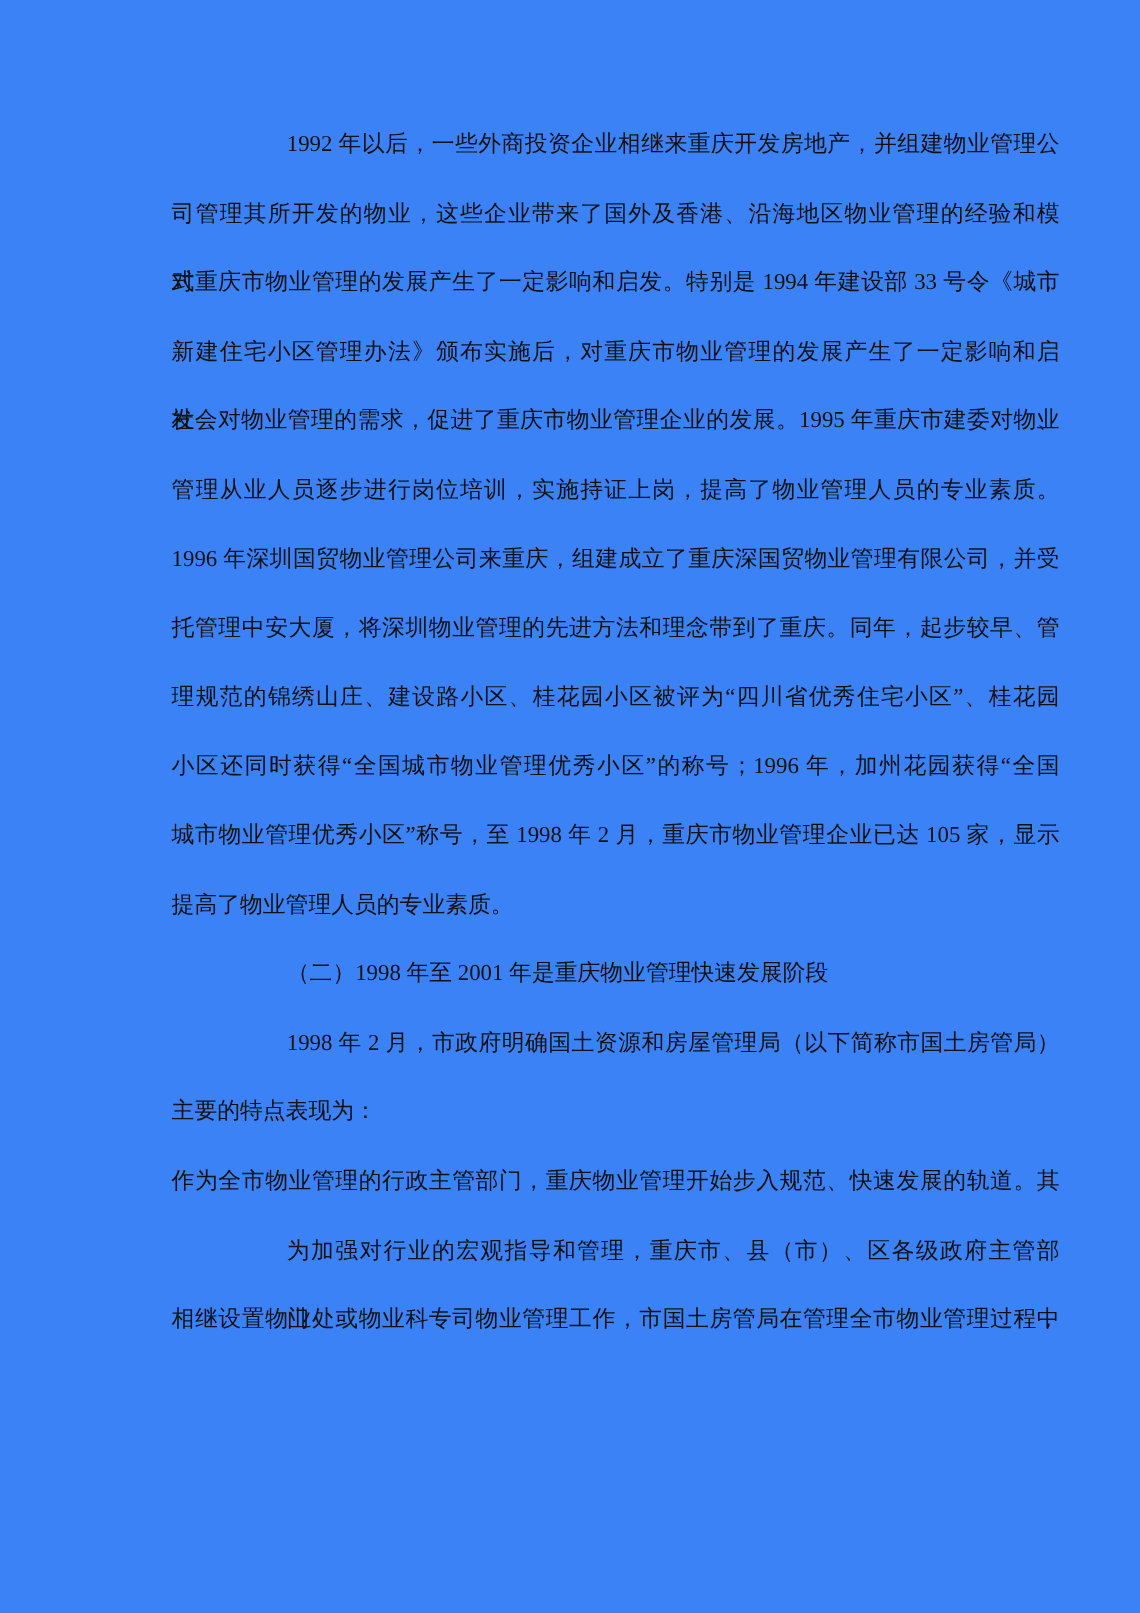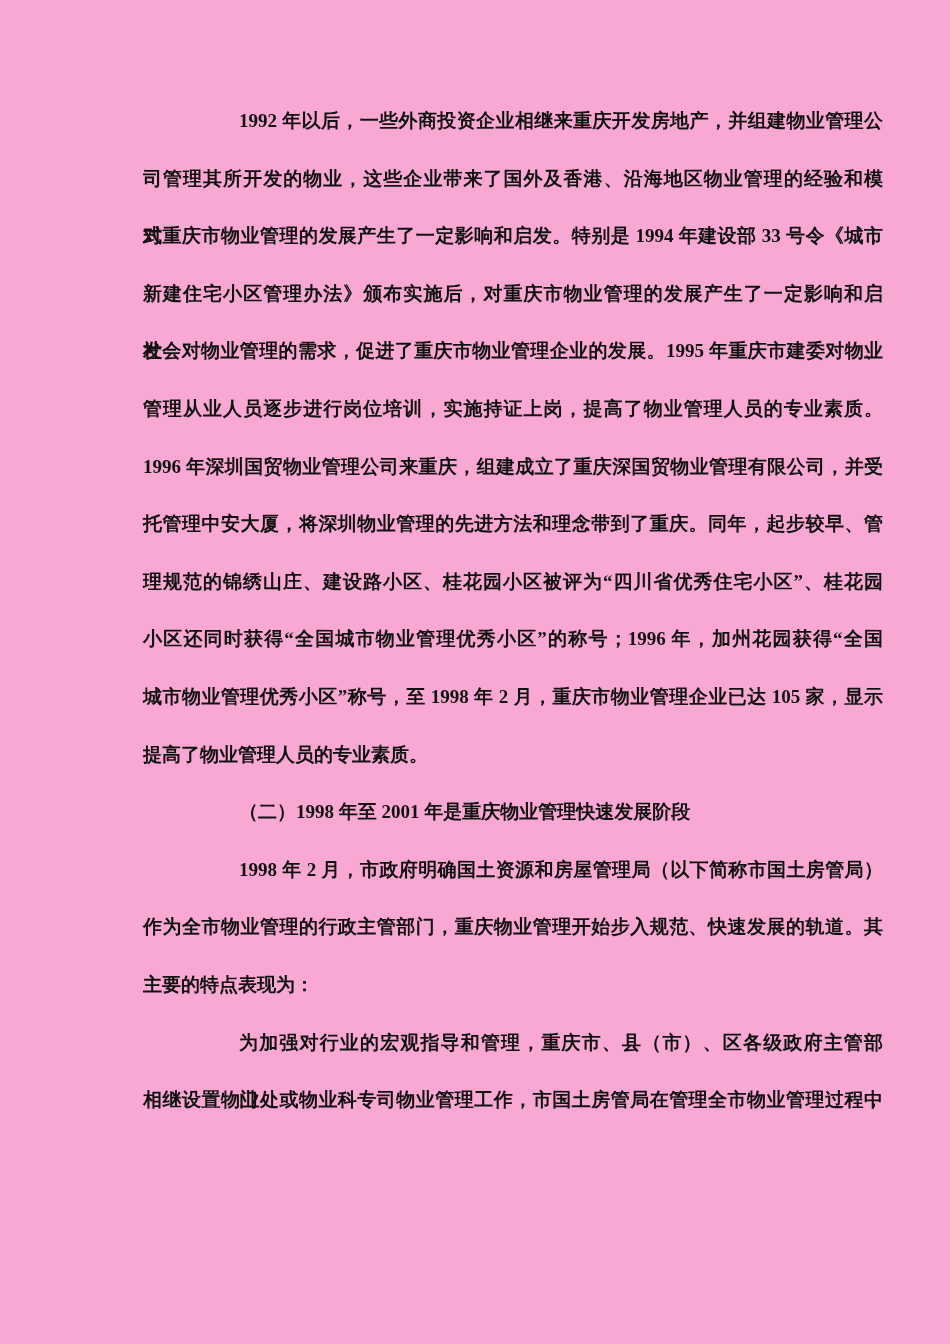--- a/index.html
+++ b/index.html
@@ -10,22 +10,21 @@
     width: 950px;
     height: 1344px;
     background: #ffffff;
     position: relative;
     overflow: hidden;
     font-family: "Liberation Serif", "DejaVu Serif", serif;
   }
   .page {
     position: absolute;
     inset: 0;
-    background: #f9a8d4;
-    font-weight: bold;
+    background: #3b82f6;
   }
   .text-block {
     position: absolute;
     left: 143px;
     top: 92px;
     width: 740px;
   }
   .line {
     height: 57.6px;
     line-height: 57.6px;
@@ -55,18 +54,18 @@
       <div class="line justify">社会对物业管理的需求，促进了重庆市物业管理企业的发展。1995 年重庆市建委对物业</div>
       <div class="line justify">管理从业人员逐步进行岗位培训，实施持证上岗，提高了物业管理人员的专业素质。</div>
       <div class="line justify">1996 年深圳国贸物业管理公司来重庆，组建成立了重庆深国贸物业管理有限公司，并受</div>
       <div class="line justify">托管理中安大厦，将深圳物业管理的先进方法和理念带到了重庆。同年，起步较早、管</div>
       <div class="line justify">理规范的锦绣山庄、建设路小区、桂花园小区被评为“四川省优秀住宅小区”、桂花园</div>
       <div class="line justify">小区还同时获得“全国城市物业管理优秀小区”的称号；1996 年，加州花园获得“全国</div>
       <div class="line justify">城市物业管理优秀小区”称号，至 1998 年 2 月，重庆市物业管理企业已达 105 家，显示</div>
       <div class="line">提高了物业管理人员的专业素质。</div>
       <div class="line indent">（二）1998 年至 2001 年是重庆物业管理快速发展阶段</div>
       <div class="line indent justify">1998 年 2 月，市政府明确国土资源和房屋管理局（以下简称市国土房管局）</div>
+      <div class="line">主要的特点表现为：</div>
       <div class="line justify">作为全市物业管理的行政主管部门，重庆物业管理开始步入规范、快速发展的轨道。其</div>
-      <div class="line">主要的特点表现为：</div>
       <div class="line indent justify">为加强对行业的宏观指导和管理，重庆市、县（市）、区各级政府主管部门，</div>
       <div class="line justify">相继设置物业处或物业科专司物业管理工作，市国土房管局在管理全市物业管理过程中</div>
     </div>
 </div>
 
 </body></html>

